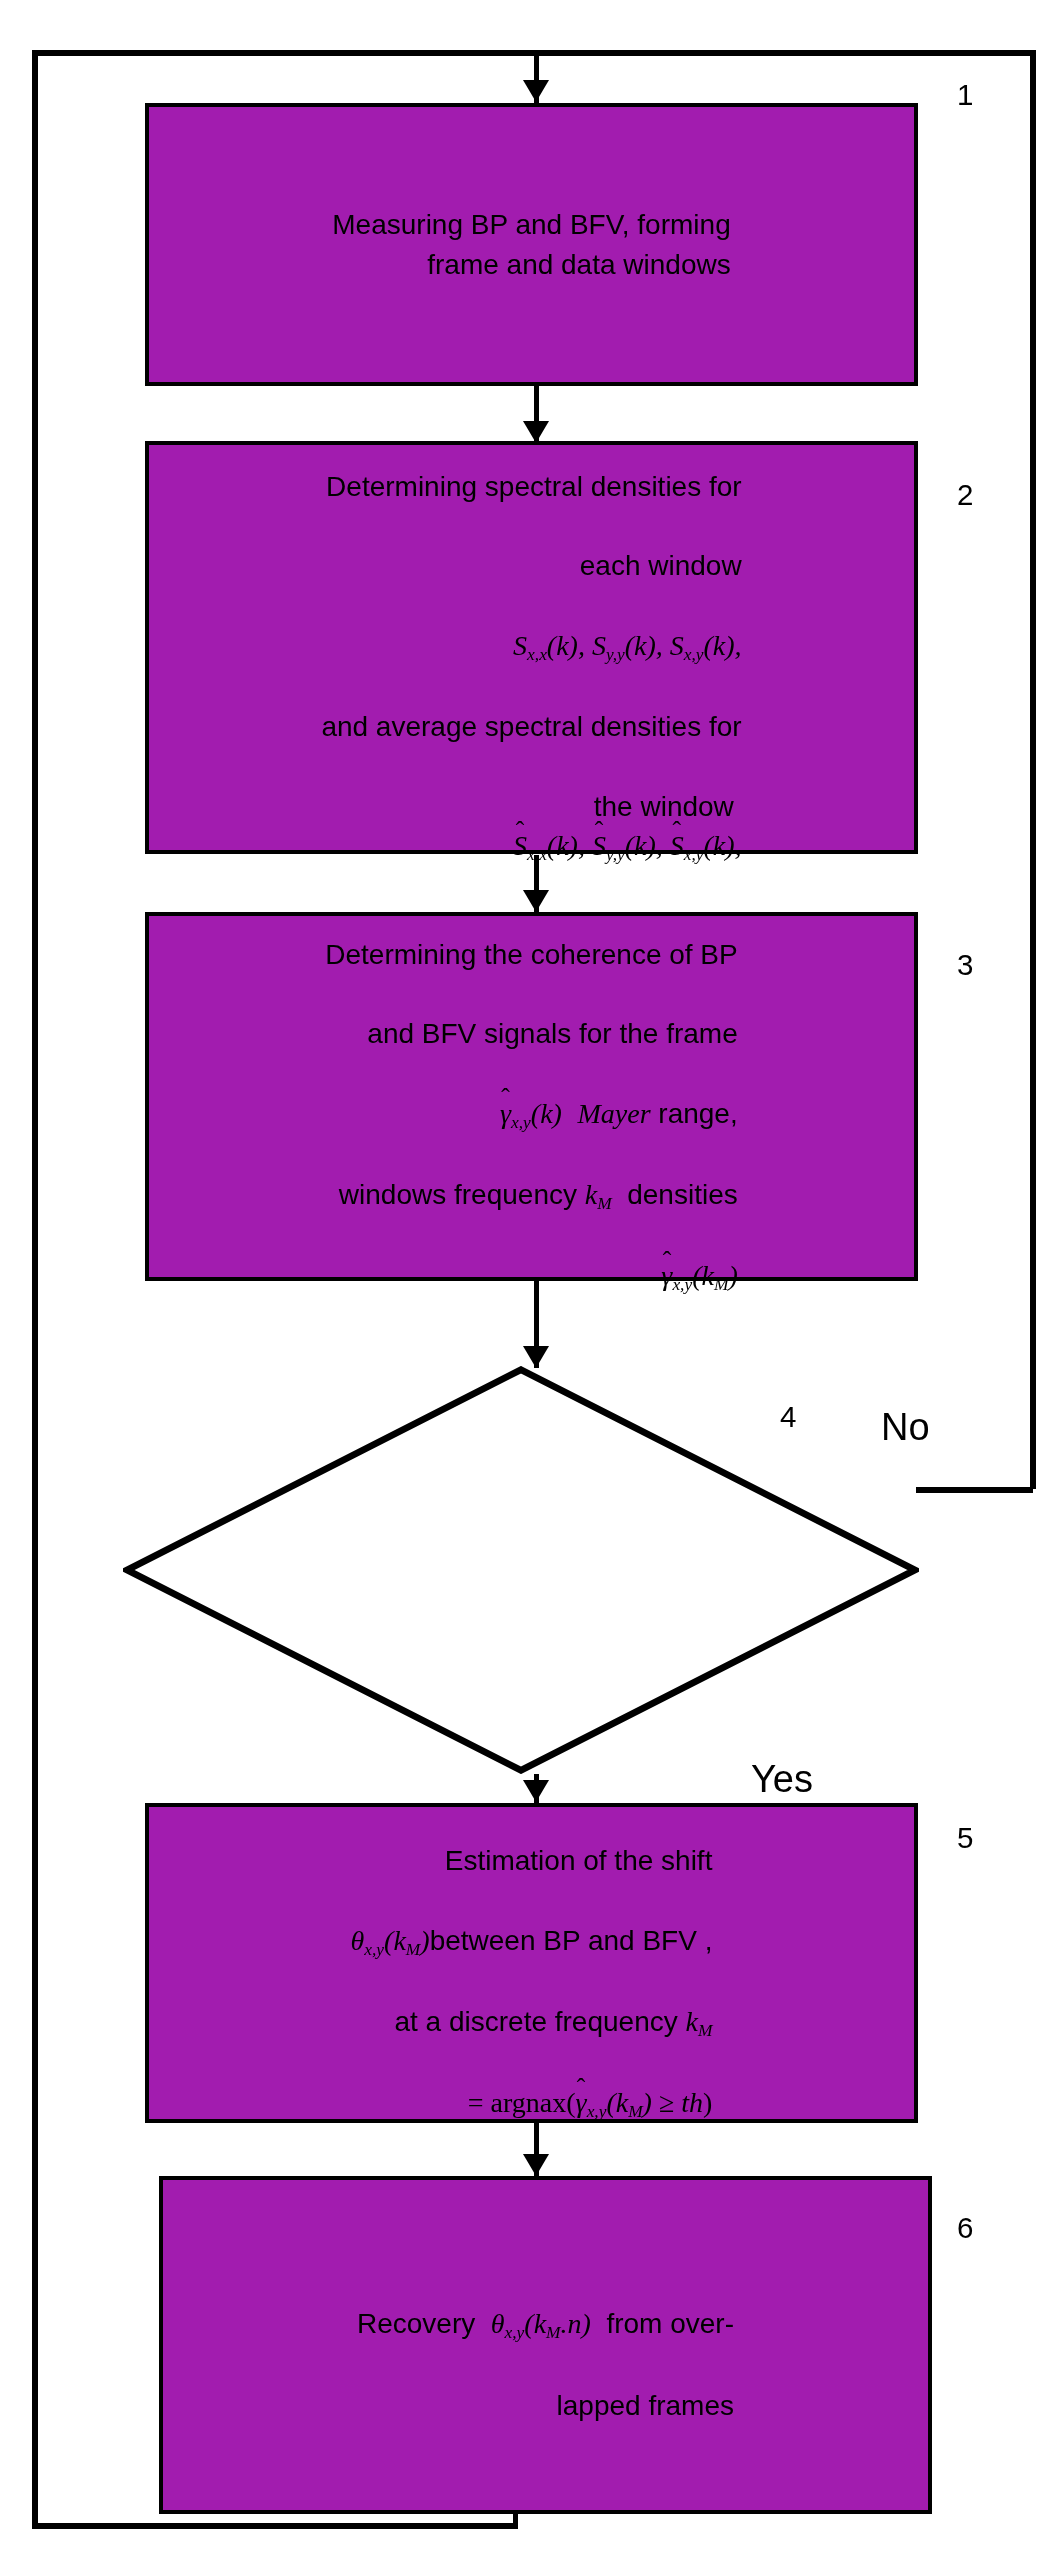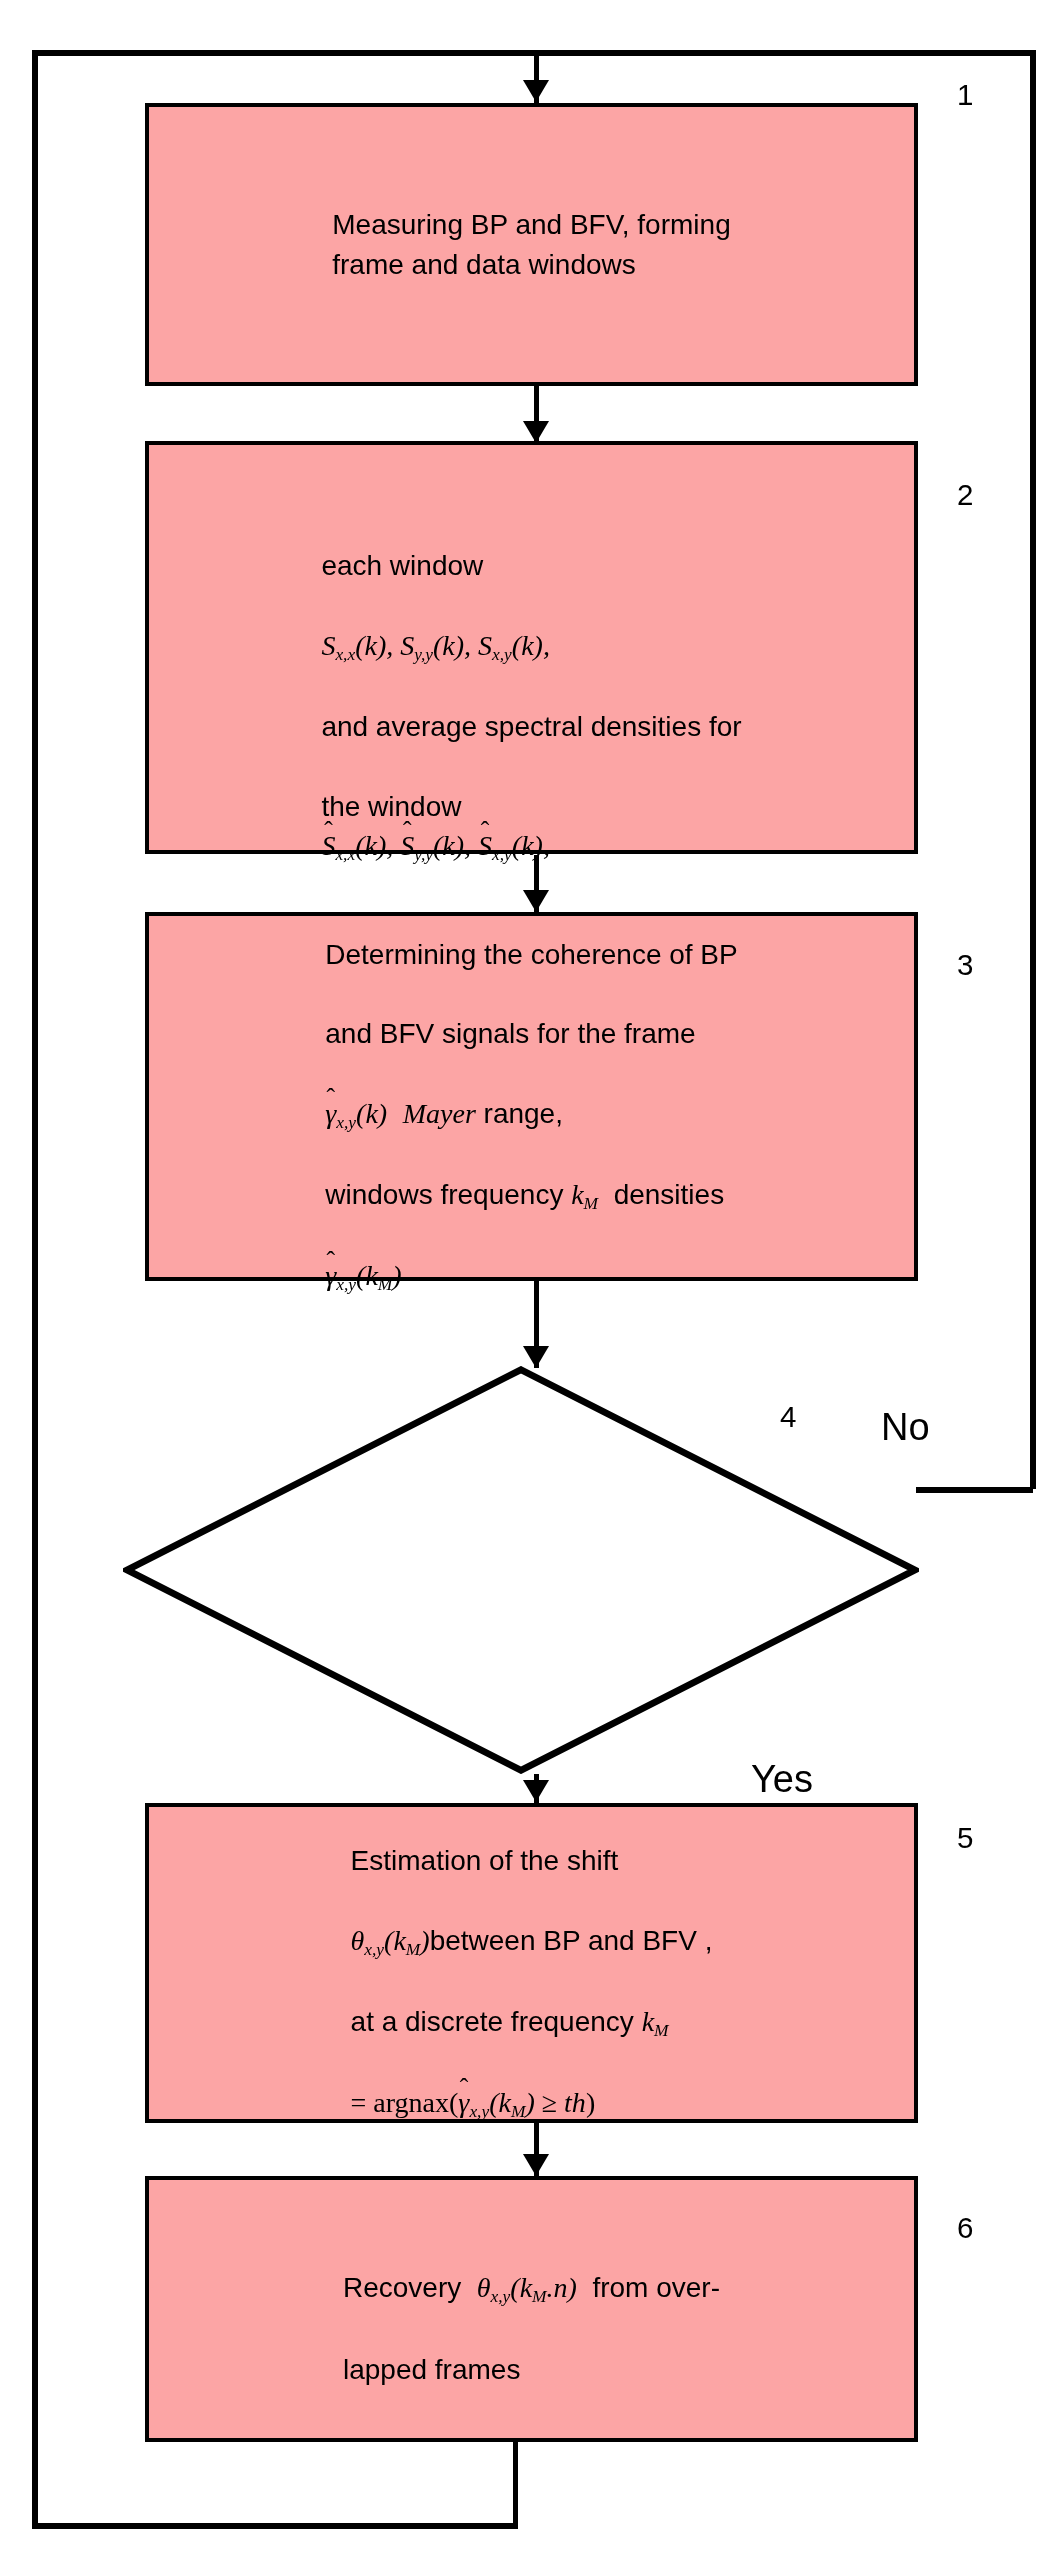--- a/index.html
+++ b/index.html
@@ -16,25 +16,25 @@
     height: 2576px;
     background: #ffffff;
     overflow: hidden;
   }
 
   
   .box {
     position: absolute;
     box-sizing: border-box;
     border: 4.3px solid #000000;
-    background: #fca5a5;
+    background: #a21caf;
     display: flex;
     align-items: center;
     justify-content: center;
-    text-align: left;
+    text-align: right;
   }
   .box-text {
     font-family: "Liberation Sans", sans-serif;
     font-size: 28px;
     line-height: 1.42;
     color: #000000;
     padding: 0 11px;
     white-space: pre-line;
   }
   .line-v, .line-h {
@@ -127,21 +127,21 @@
   
   #no-line { left: 916px; top: 1487px; width: 117px; height: 5.5px; }
 
   #conn45 { left: 534px; top: 1774px; width: 4.9px; height: 68px; }
   #arrow45 { left: 523px; top: 1780px; }
 
   #box5 { left: 145px; top: 1803px; width: 773px; height: 320px; }
   #conn56 { left: 534px; top: 2122px; width: 4.9px; height: 57px; }
   #arrow56 { left: 523px; top: 2154px; }
 
-  #box6 { left: 145px; top: 2176px; width: 773px; height: 266px; }
+  #box6 { left: 159px; top: 2176px; width: 773px; height: 338px; }
 
   #num1 { left: 957px; top: 80px; }
   #num2 { left: 957px; top: 480px; }
   #num3 { left: 957px; top: 950px; }
   #num4 { left: 780px; top: 1402px; }
   #num5 { left: 957px; top: 1823px; }
   #num6 { left: 957px; top: 2213px; }
 
   #label-no  { left: 881px; top: 1408px; }
   #label-yes { left: 751px; top: 1760px; }
@@ -164,21 +164,21 @@
     <div class="box-text">Measuring BP and BFV, forming
 frame and data windows</div>
   </div>
   <div class="step-num" id="num1">1</div>
 
   <div class="line-v" id="conn12"></div>
   <div class="arrowhead" id="arrow12"></div>
 
   <div class="box" id="box2">
     <div class="box-text">
-      <br>
+      <span>Determining spectral densities for</span><br>
       <span>each window</span><br>
       <span class="mi">S<sub>x,x</sub>(k), S<sub>y,y</sub>(k), S<sub>x,y</sub>(k),</span><br>
       <span>and average spectral densities for</span><br>
       <span>the window</span>&nbsp;
       <span class="mi"><span class="hat">S<span class="hch">̂</span></span><sub>x,x</sub>(k), <span class="hat">S<span class="hch">̂</span></span><sub>y,y</sub>(k), <span class="hat">S<span class="hch">̂</span></span><sub>x,y</sub>(k),</span>
     </div>
   </div>
   <div class="step-num" id="num2">2</div>
 
   <div class="line-v" id="conn23"></div>

